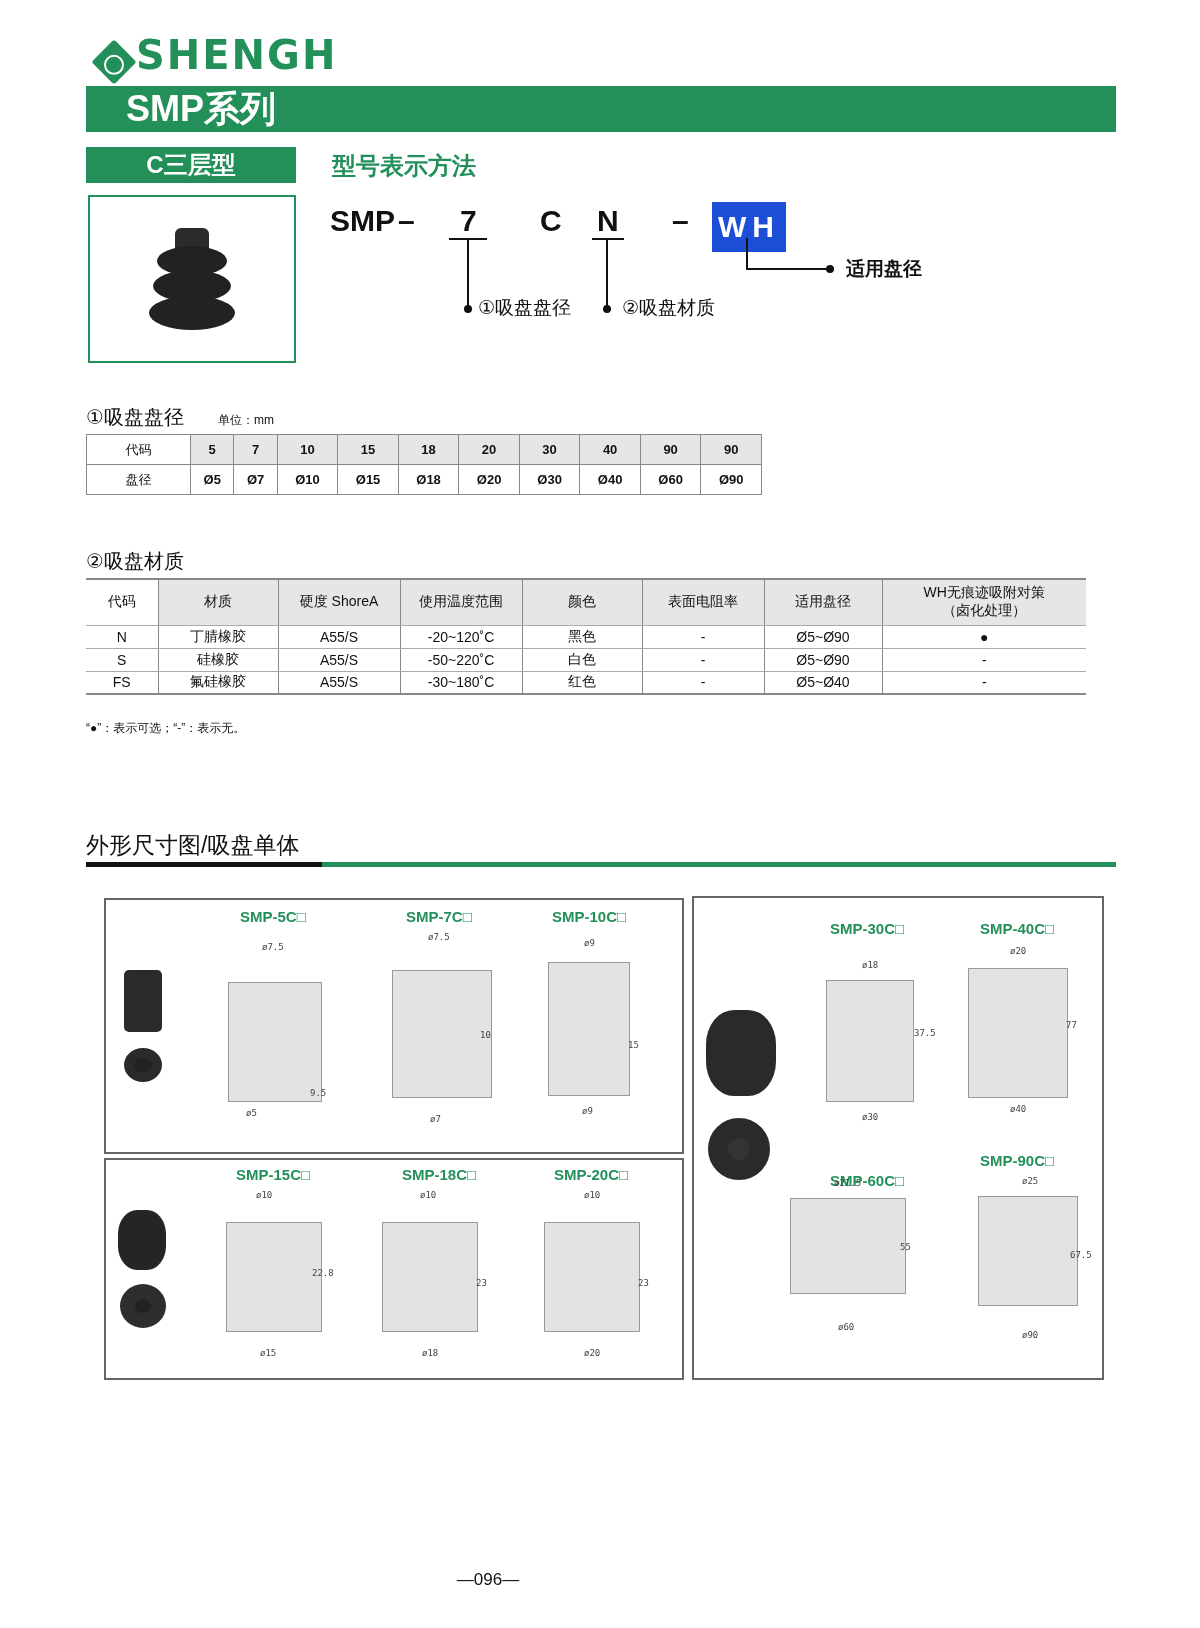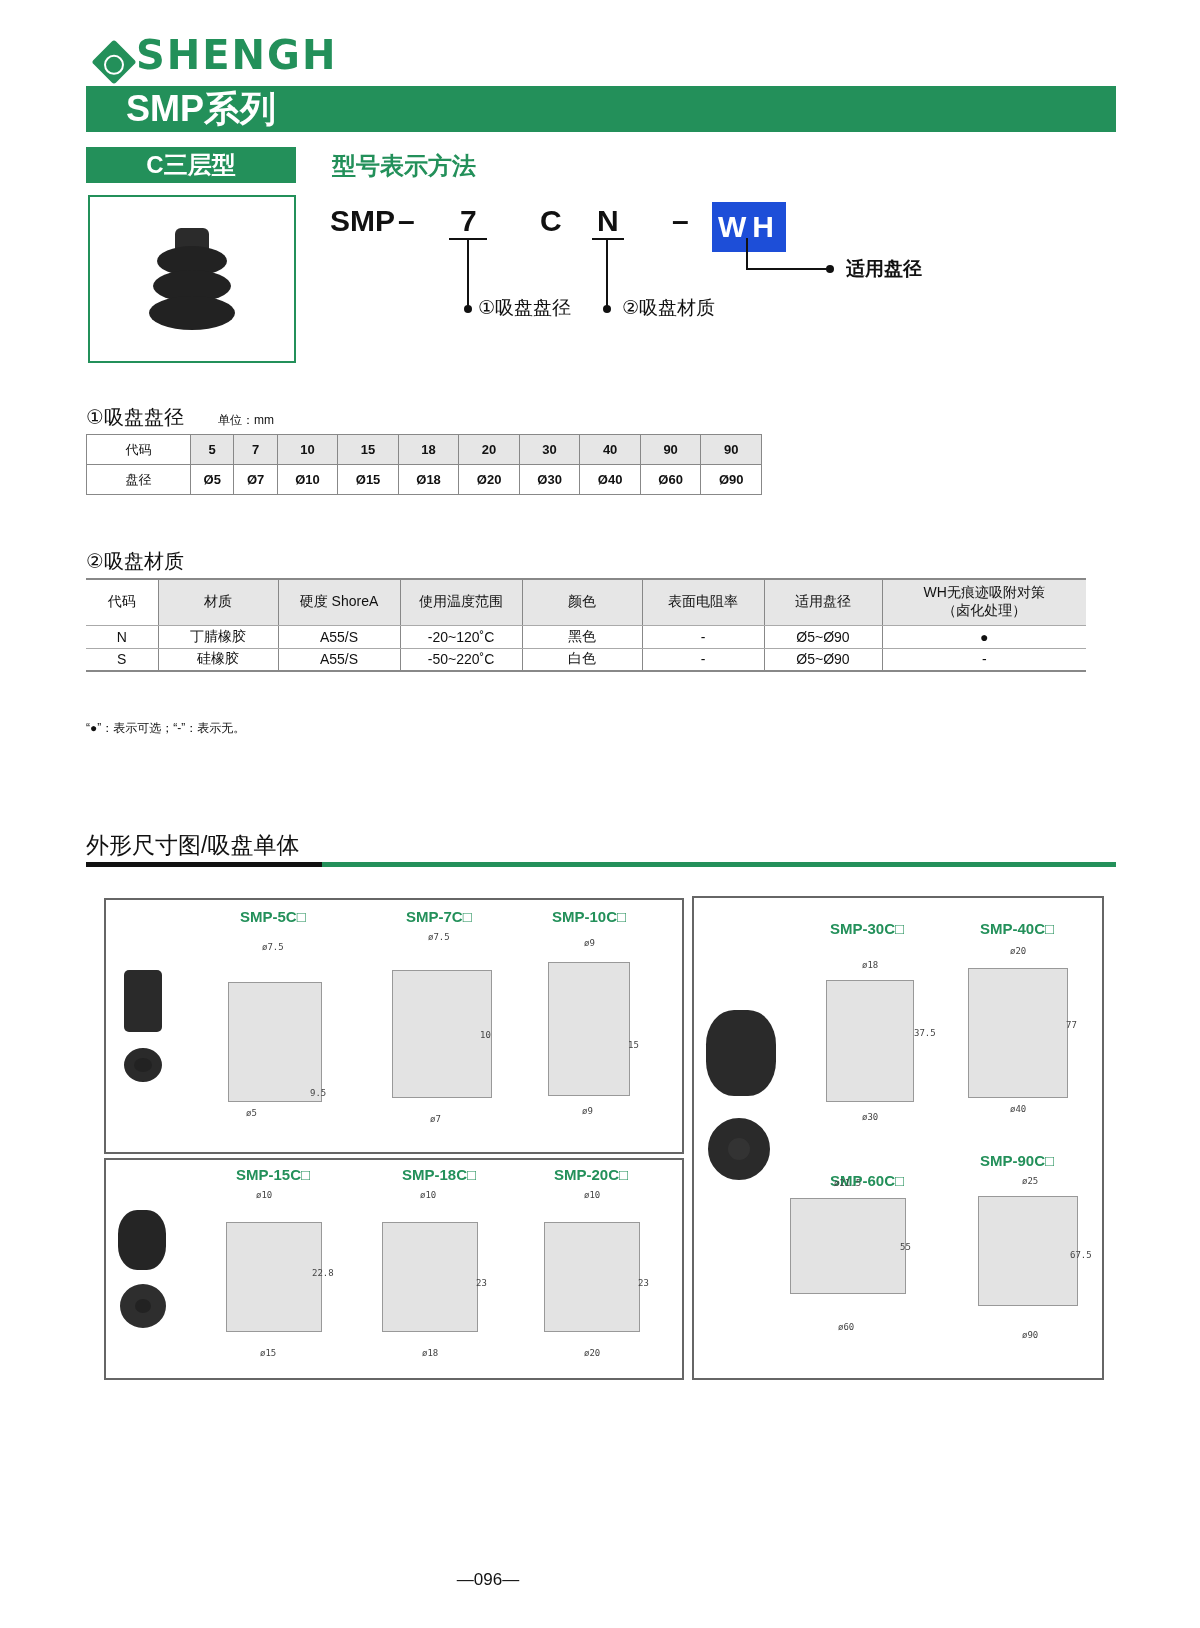--- a/index.html
+++ b/index.html
@@ -154,20 +154,30 @@
   <tr>
         <td>S</td>
         <td>硅橡胶</td>
         <td>A55/S</td>
         <td>-50~220˚C</td>
         <td>白色</td>
         <td>-</td>
         <td>Ø5~Ø90</td>
         <td>-</td>
       </tr>
+  <tr>
+        <td>FS</td>
+        <td>氟硅橡胶</td>
+        <td>A55/S</td>
+        <td>-30~180˚C</td>
+        <td>红色</td>
+        <td>-</td>
+        <td>Ø5~Ø40</td>
+        <td>-</td>
+      </tr>
 </tbody>
   </table>
 <span class="abs note">“●”：表示可选；“-”：表示无。</span>
 
 <span class="abs sec">外形尺寸图/吸盘单体</span>
 <div class="abs sec-bar"></div>
 
 <div class="abs panel" style="left:104px;top:898px;width:580px;height:256px"></div>
 <div class="abs panel" style="left:104px;top:1158px;width:580px;height:222px"></div>
 <div class="abs panel" style="left:692px;top:896px;width:412px;height:484px"></div>

